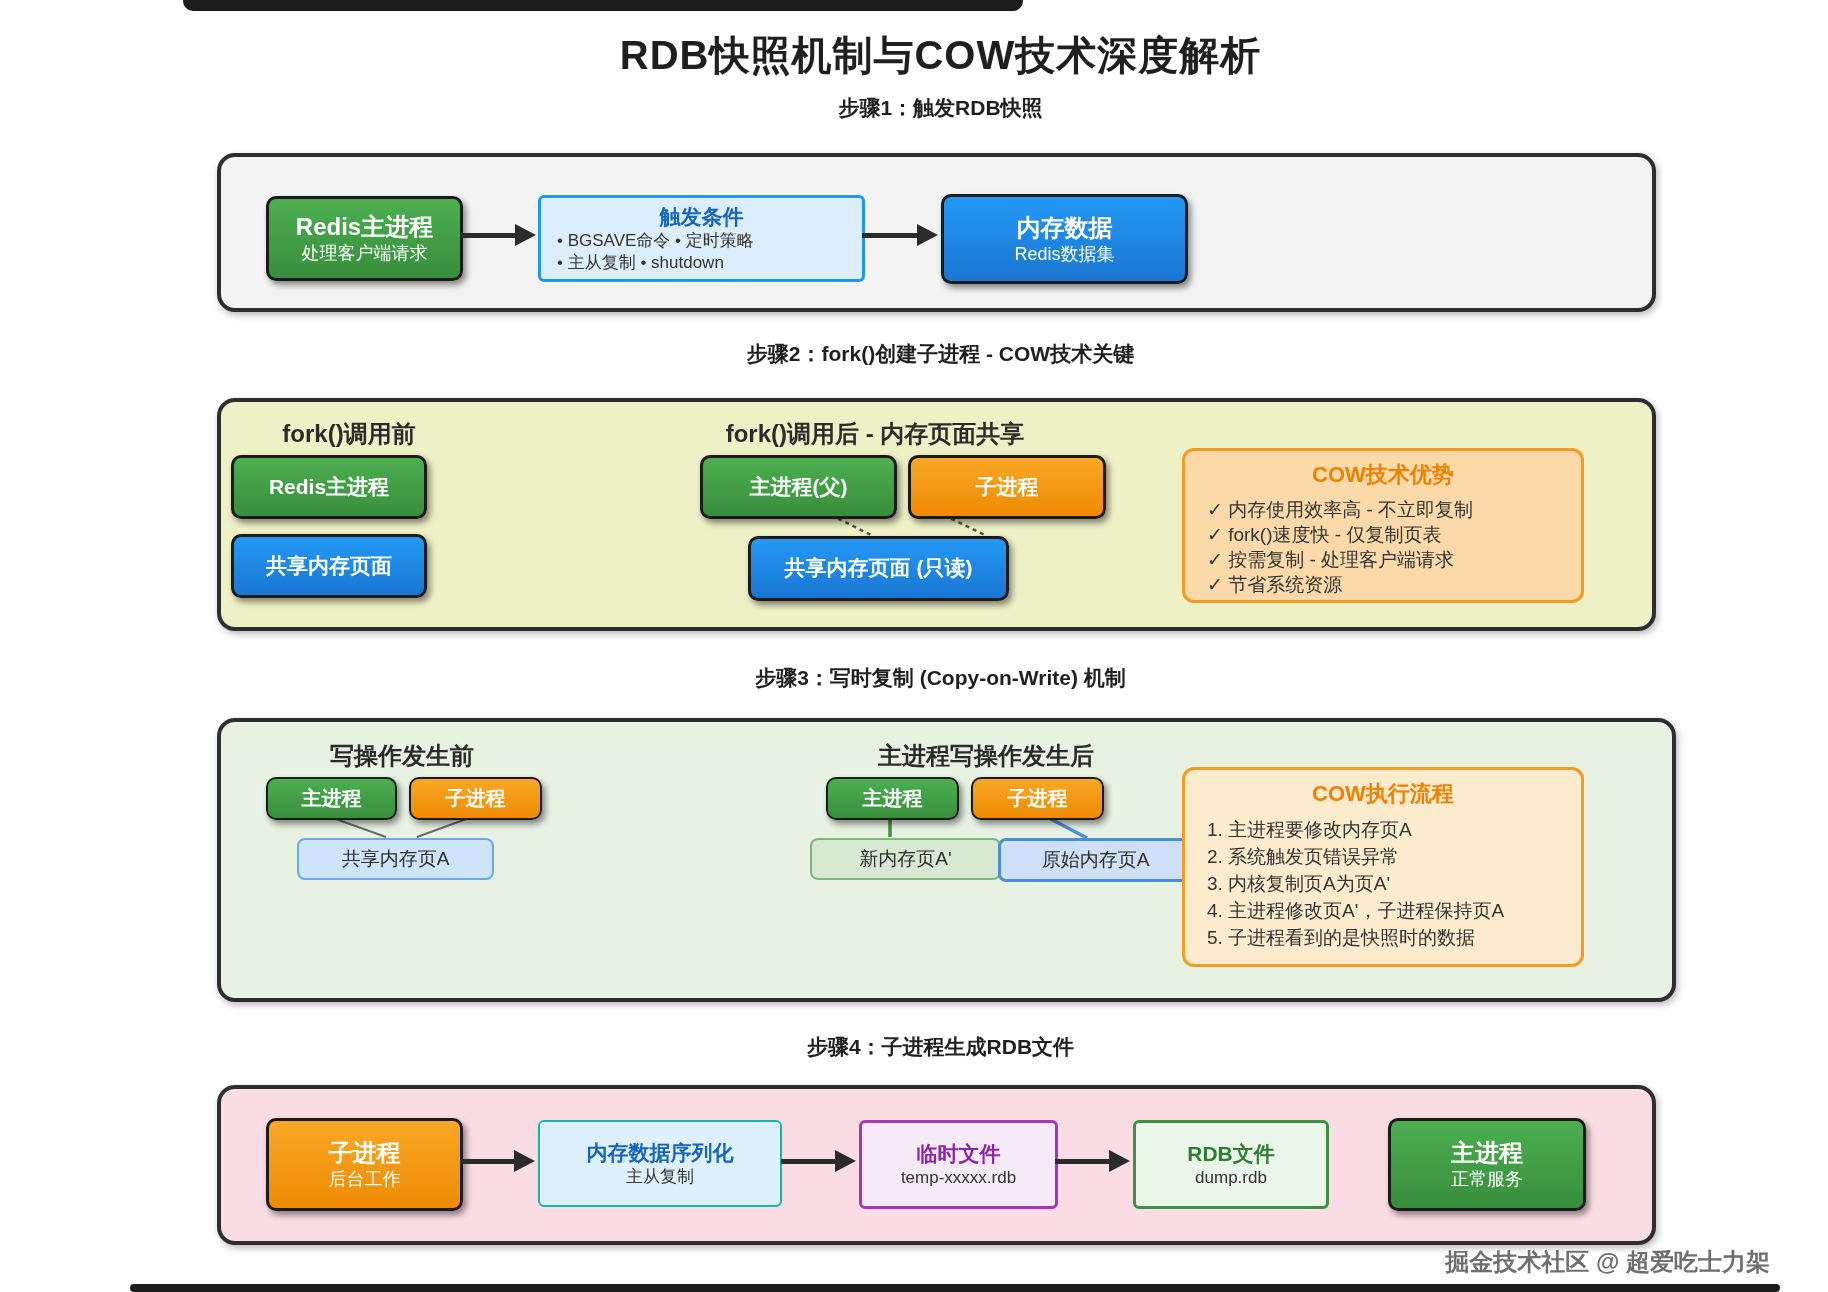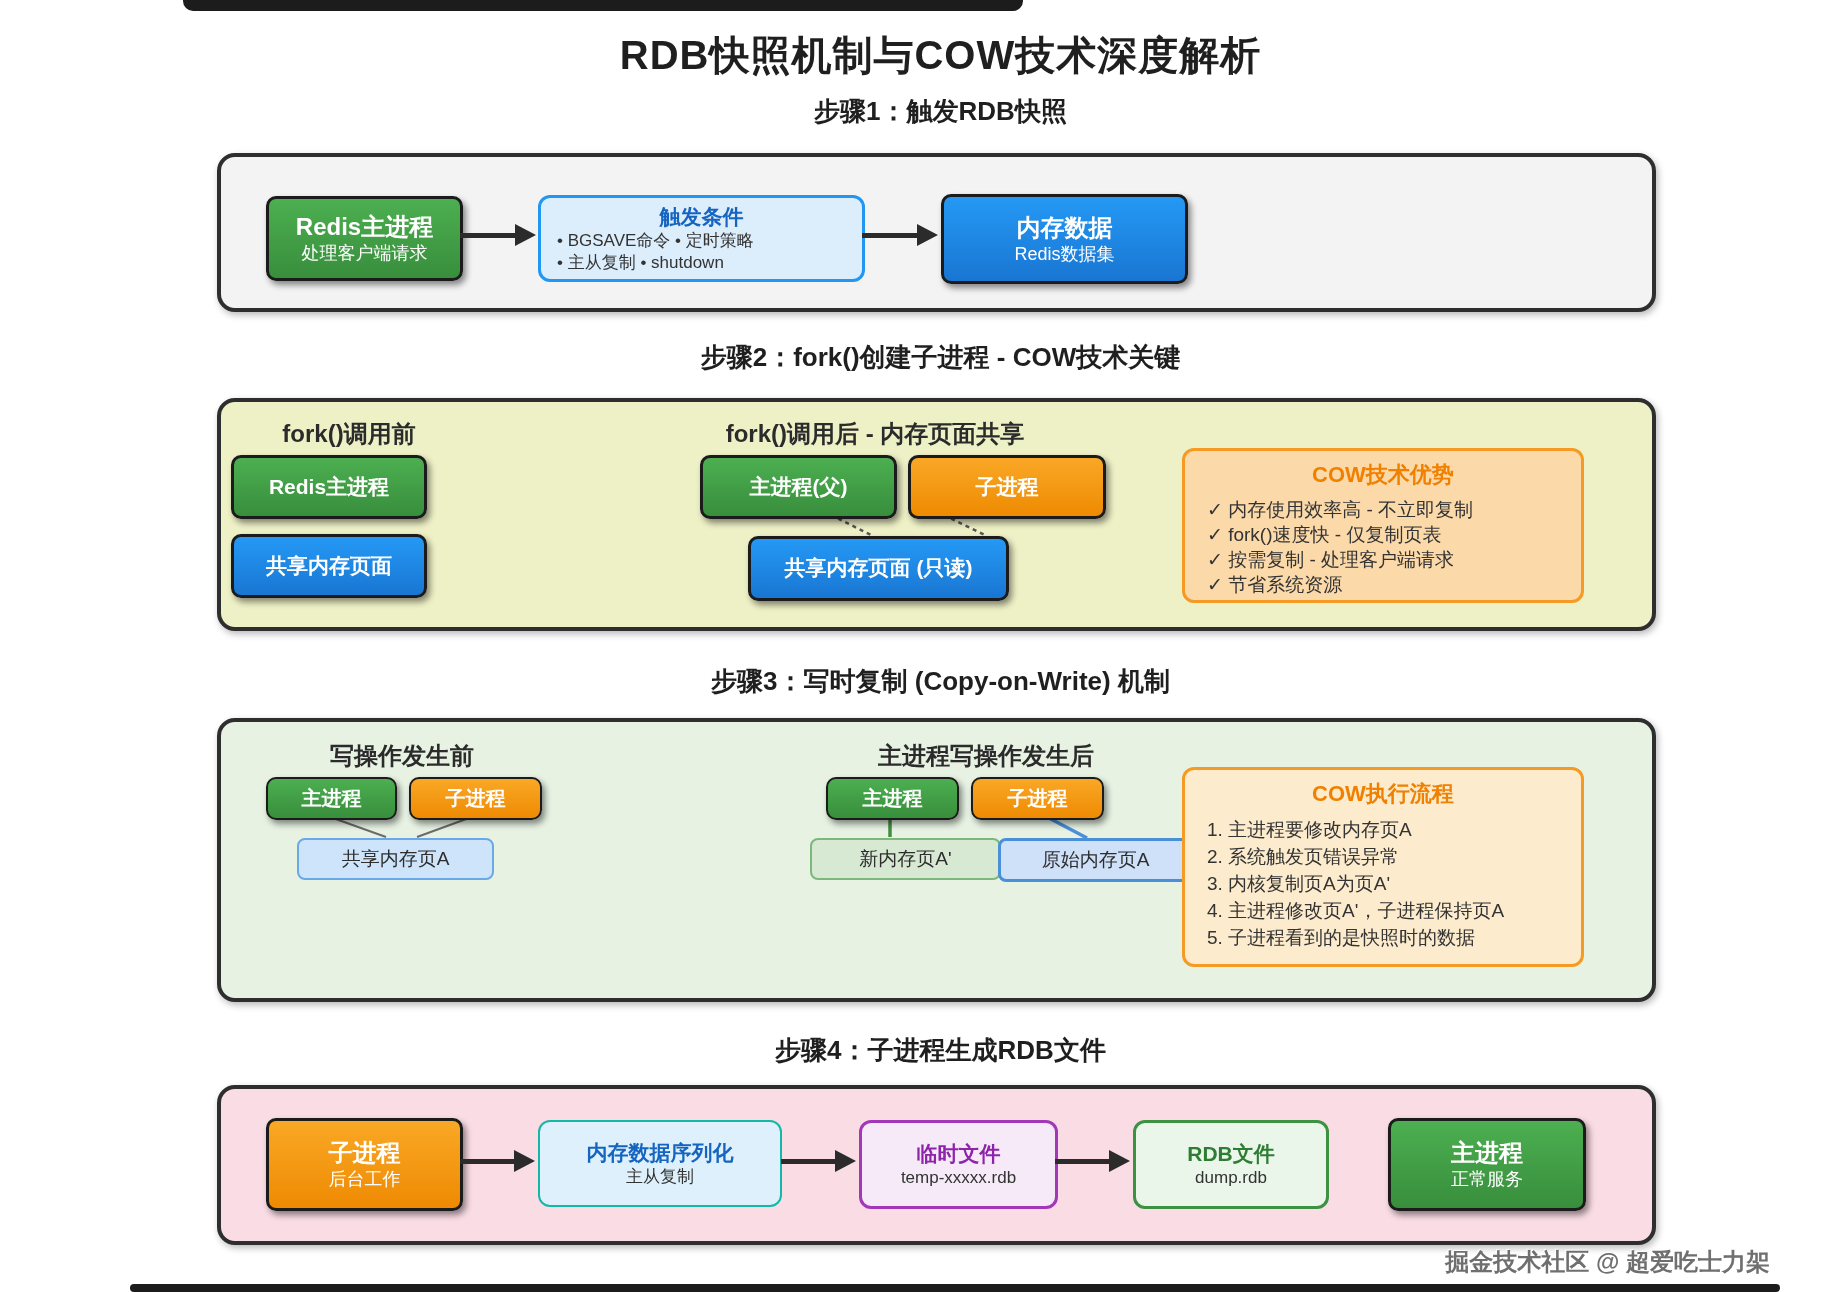--- a/index.html
+++ b/index.html
@@ -1,36 +1,36 @@
 <!DOCTYPE html>
 <html><head>
 <meta charset="utf-8">
 <style>
   html,body{margin:0;padding:0;background:#fff;}
   #c{position:relative;width:1828px;height:1292px;background:#ffffff;overflow:hidden;
      font-family:"Liberation Sans","DejaVu Sans",sans-serif;color:#222;}
   .topbar{position:absolute;left:183px;top:0;width:840px;height:11px;background:#1c1c1c;border-radius:0 0 10px 10px;}
   .bottombar{position:absolute;left:130px;top:1284px;width:1650px;height:8px;background:#1c1c1c;border-radius:5px;}
   .title{position:absolute;left:217px;top:28px;width:1447px;text-align:center;font-size:40px;font-weight:bold;color:#1f1f1f;letter-spacing:1px;}
-  .stepheading{position:absolute;left:217px;width:1447px;text-align:center;font-size:26px;font-weight:bold;color:#1f1f1f;}
+  .stepheading{position:absolute;left:217px;width:1447px;text-align:center;font-size:21px;font-weight:bold;color:#1f1f1f;}
   #h1{top:94px}#h2{top:340px}#h3{top:664px}#h4{top:1033px}
   .panel{position:absolute;left:217px;width:1431px;border:4px solid #2e2e2e;border-radius:18px;box-shadow:2px 3px 7px rgba(0,0,0,0.28);}
   #p1{top:153px;height:151px;background:#f3f3f3;}
   #p2{top:398px;height:225px;background:#eef0c6;}
-  #p3{top:718px;height:276px;background:#e7f2e3;}
+  #p3{top:718px;height:276px;background:#e7f2e3;padding-left:20px;}
   #p4{top:1085px;height:152px;background:#fadce5;}
   .sbox{position:absolute;border:3px solid #1b1b1b;border-radius:10px;color:#fff;display:flex;flex-direction:column;justify-content:center;align-items:center;text-align:center;box-shadow:3px 4px 6px rgba(0,0,0,0.45);line-height:1.25;}
   .green{background:linear-gradient(180deg,#4caf50,#388e3c);}
   .orange{background:linear-gradient(180deg,#f9a826,#ef8a02);}
   .blue{background:linear-gradient(180deg,#2499f5,#1976d2);}
   .sbox .t{font-size:24px;font-weight:bold;}
   .sbox .s{font-size:18px;}
   .sbox.small{font-size:20px;font-weight:bold;}
   .sbox.mid{font-size:21px;font-weight:bold;}
-  .obox{position:absolute;border-radius:12px;display:flex;flex-direction:column;justify-content:center;align-items:center;text-align:center;line-height:1.3;}
+  .obox{position:absolute;border-radius:6px;display:flex;flex-direction:column;justify-content:center;align-items:center;text-align:center;line-height:1.3;}
   .obox .t{font-size:21px;font-weight:bold;}
   .obox .s{font-size:17px;color:#333;}
   .mbox{position:absolute;border-radius:8px;display:flex;align-items:center;justify-content:center;font-size:19px;color:#2d2d2d;}
   .seclabel{position:absolute;font-size:24px;font-weight:bold;color:#2b2b2b;text-align:center;}
   .arrow{position:absolute;display:flex;align-items:center;height:24px;}
   .arrow .line{height:5px;background:#2b2b2b;flex:1;}
   .arrow .head{width:0;height:0;border-top:11px solid transparent;border-bottom:11px solid transparent;border-left:21px solid #2b2b2b;}
   .cowbox{position:absolute;border:3px solid #f59b23;border-radius:12px;text-align:left;}
   .cowbox .ct{text-align:center;font-size:22px;font-weight:bold;color:#ef8000;margin-top:9px;}
   .cowbox ul{list-style:none;margin:7px 0 0 0;padding:0 10px 0 22px;}

